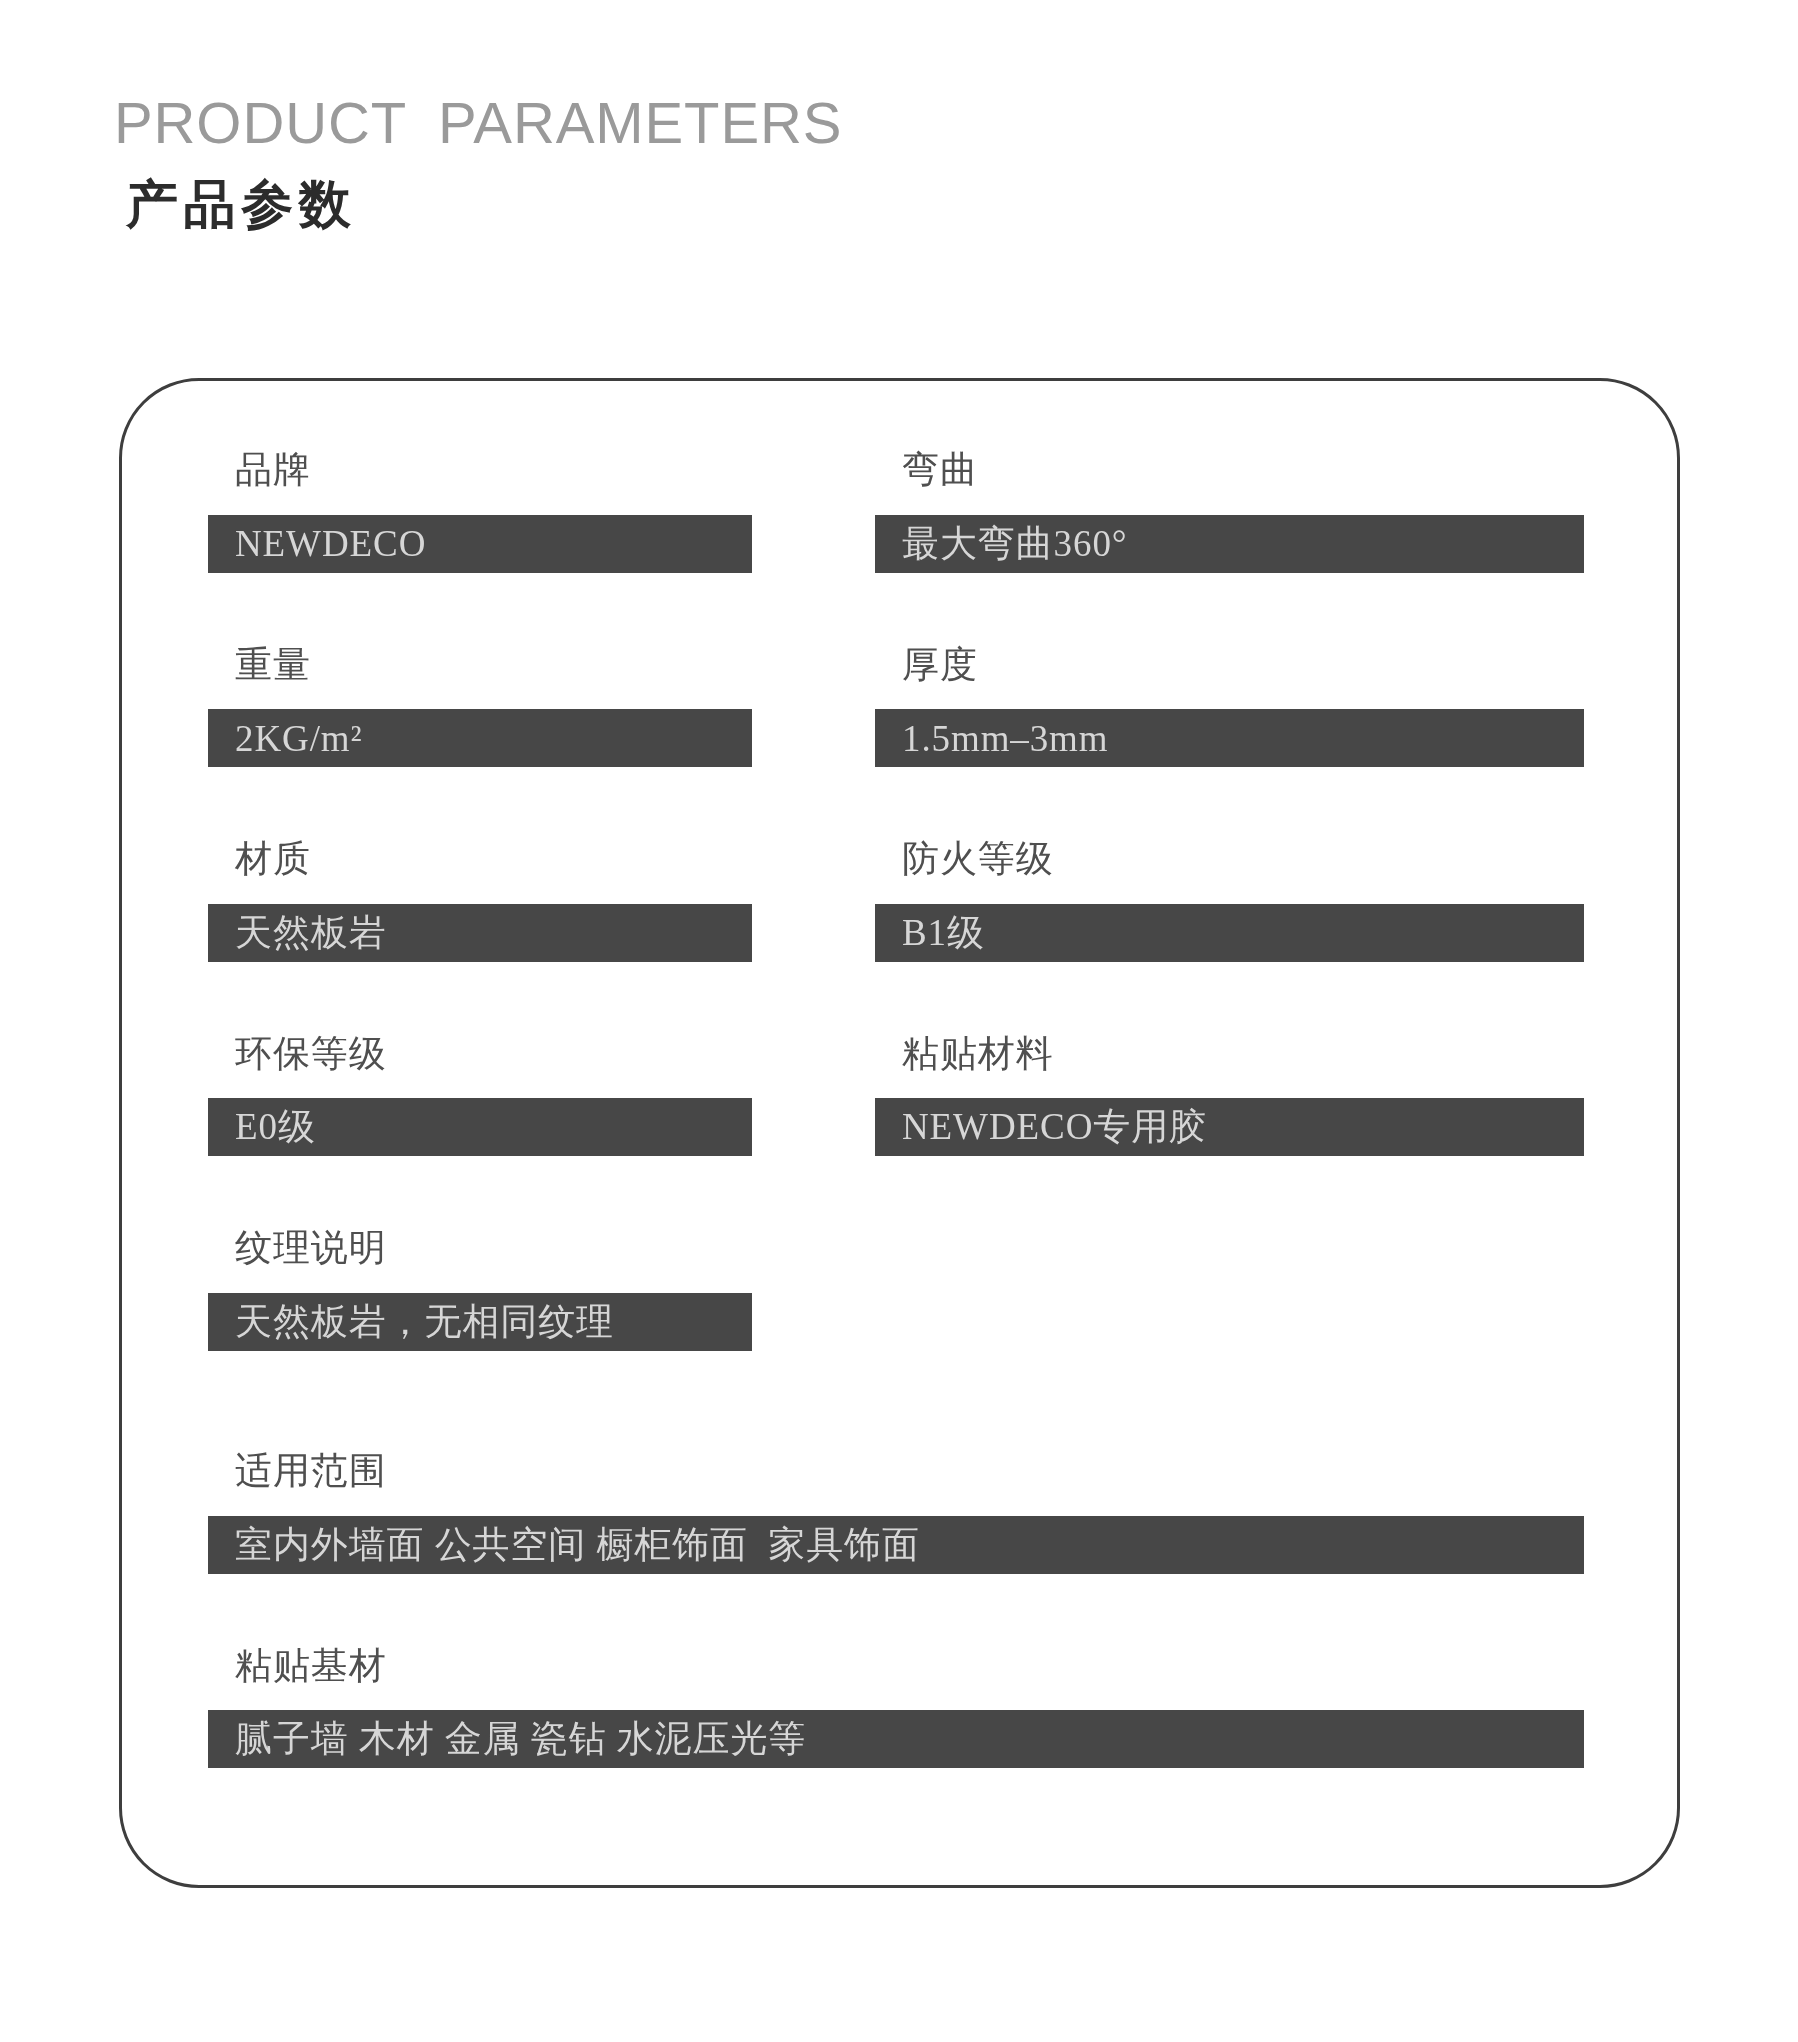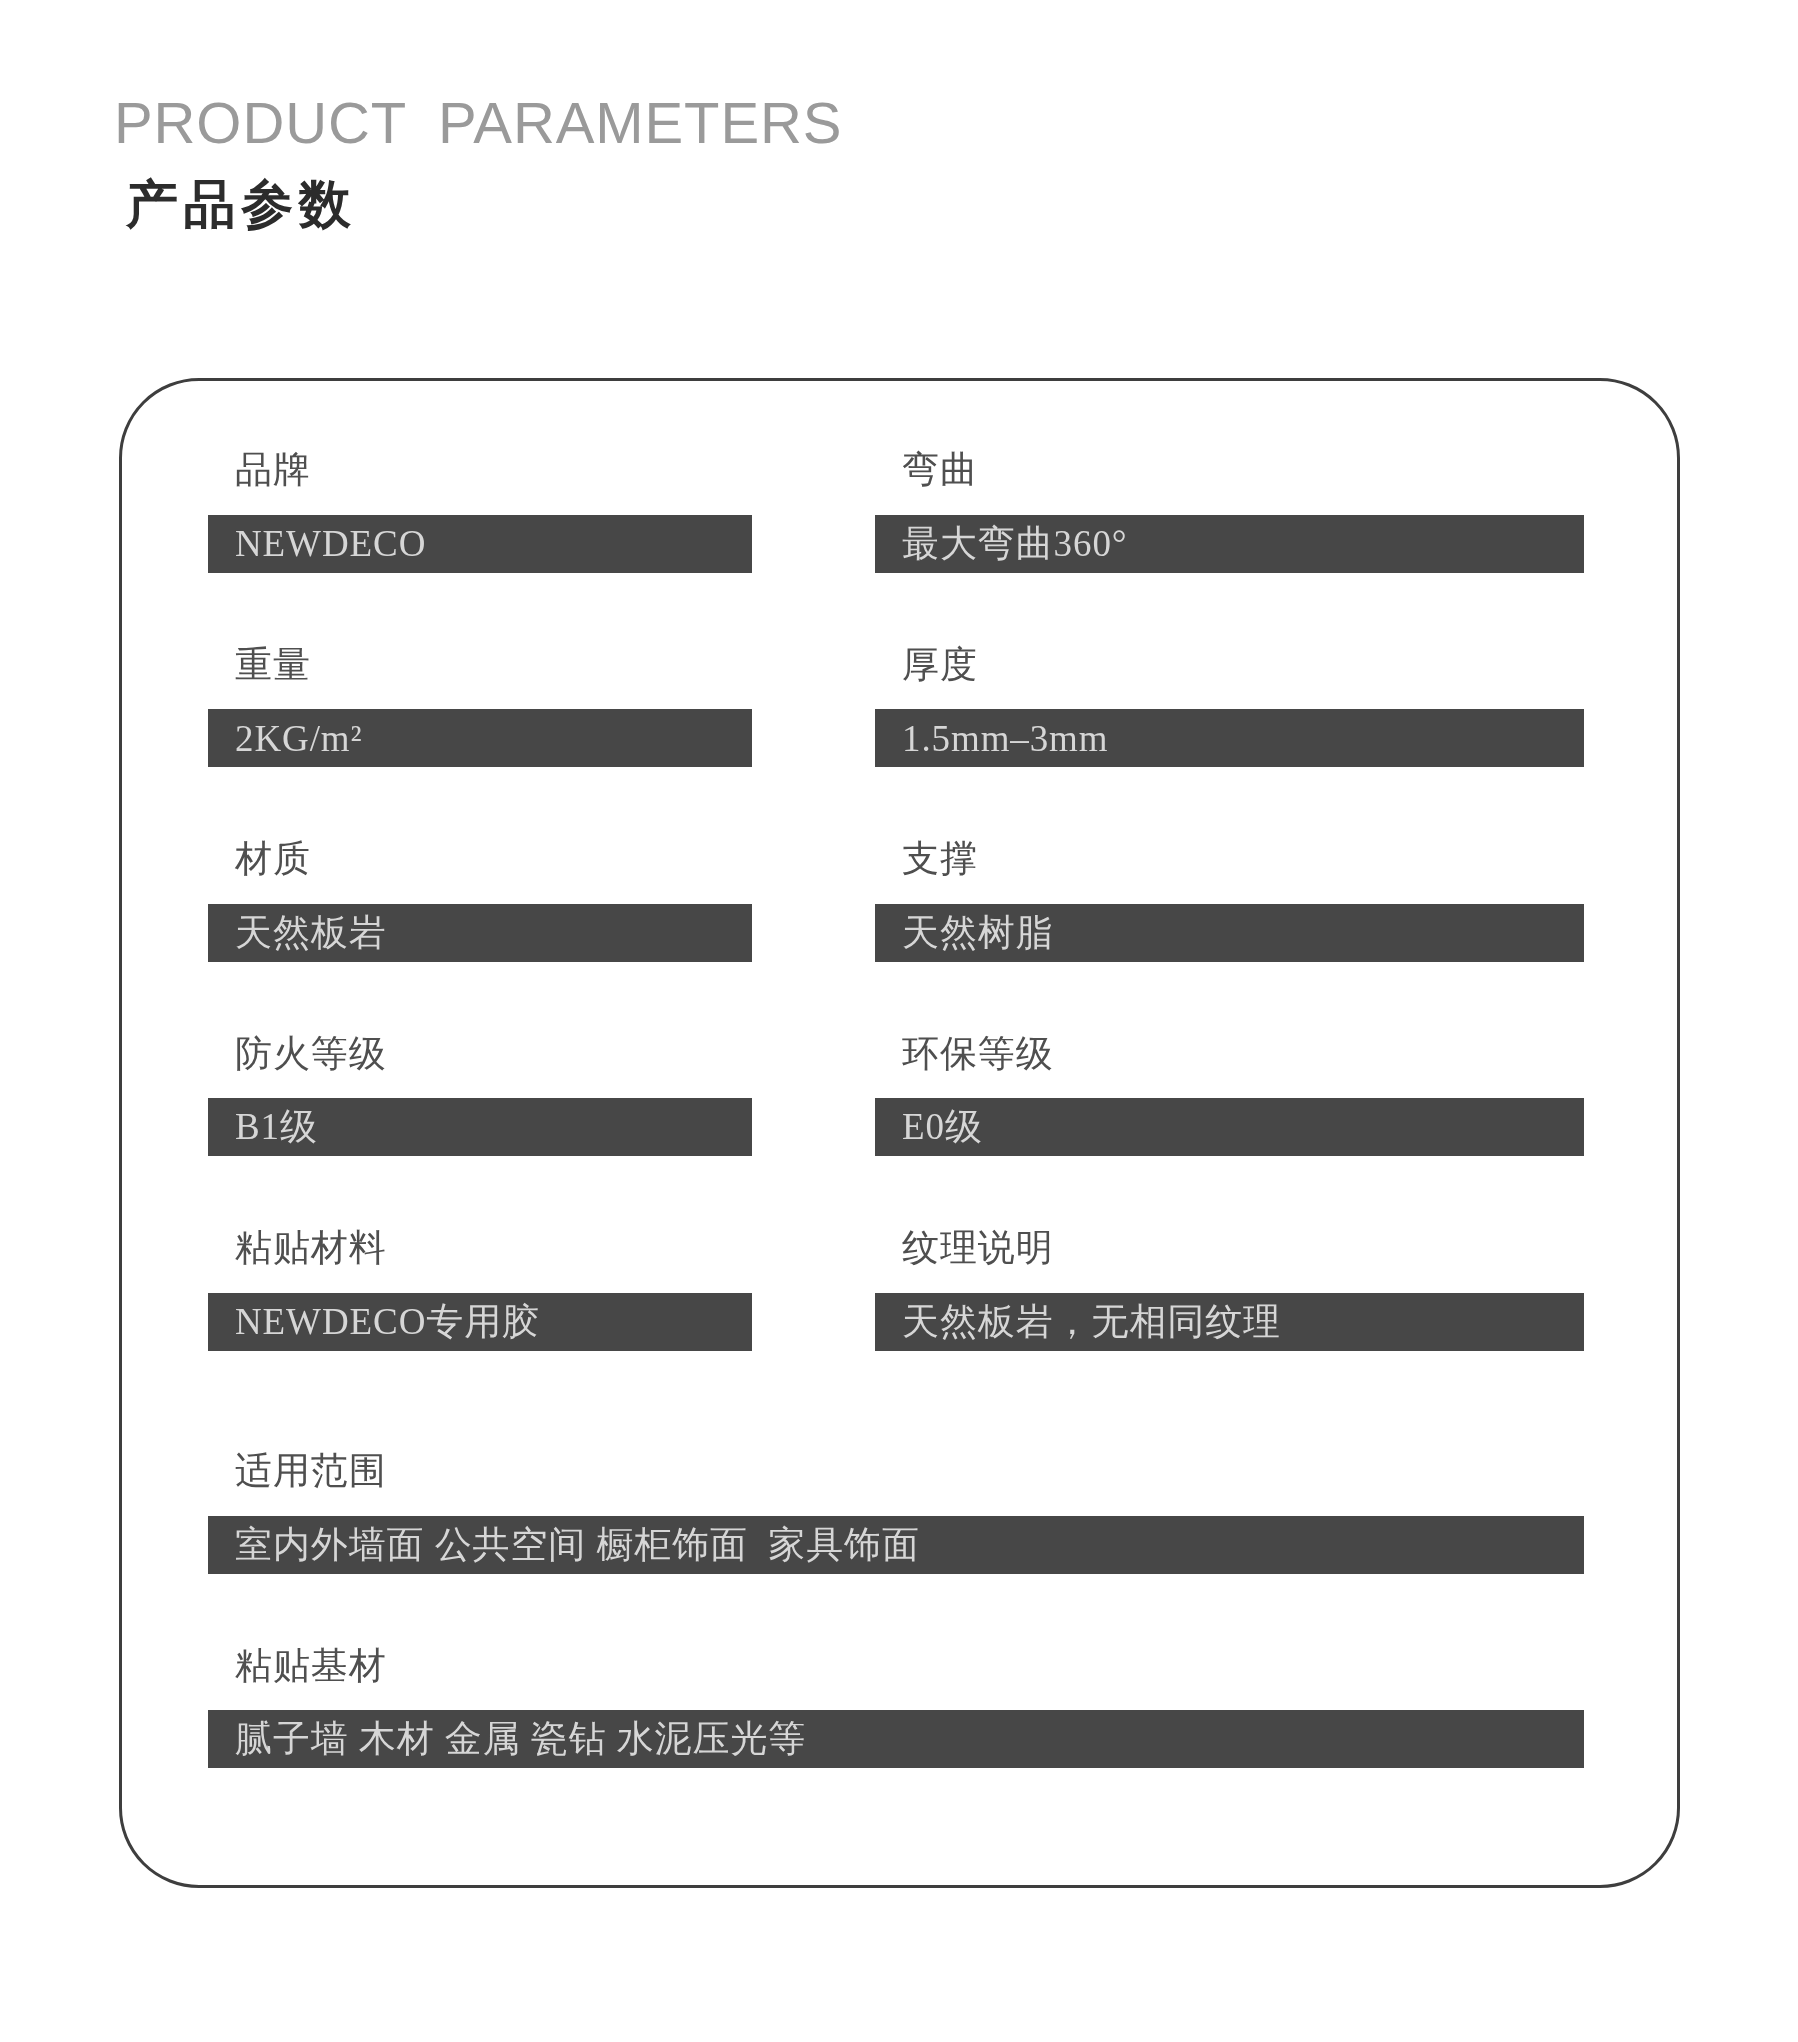--- a/index.html
+++ b/index.html
@@ -122,26 +122,20 @@
         </div>
       </div>
 
       <div class="param half">
         <div class="param-label">材质</div>
         <div class="param-bar">
           <span class="param-value">天然板岩</span>
         </div>
       </div>
 
-      <div class="param half">
-        <div class="param-label">支撑</div>
-        <div class="param-bar">
-          <span class="param-value">天然树脂</span>
-        </div>
-      </div>
 
       <div class="param half">
         <div class="param-label">防火等级</div>
         <div class="param-bar">
           <span class="param-value">B1级</span>
         </div>
       </div>
 
       <div class="param half">
         <div class="param-label">环保等级</div>

